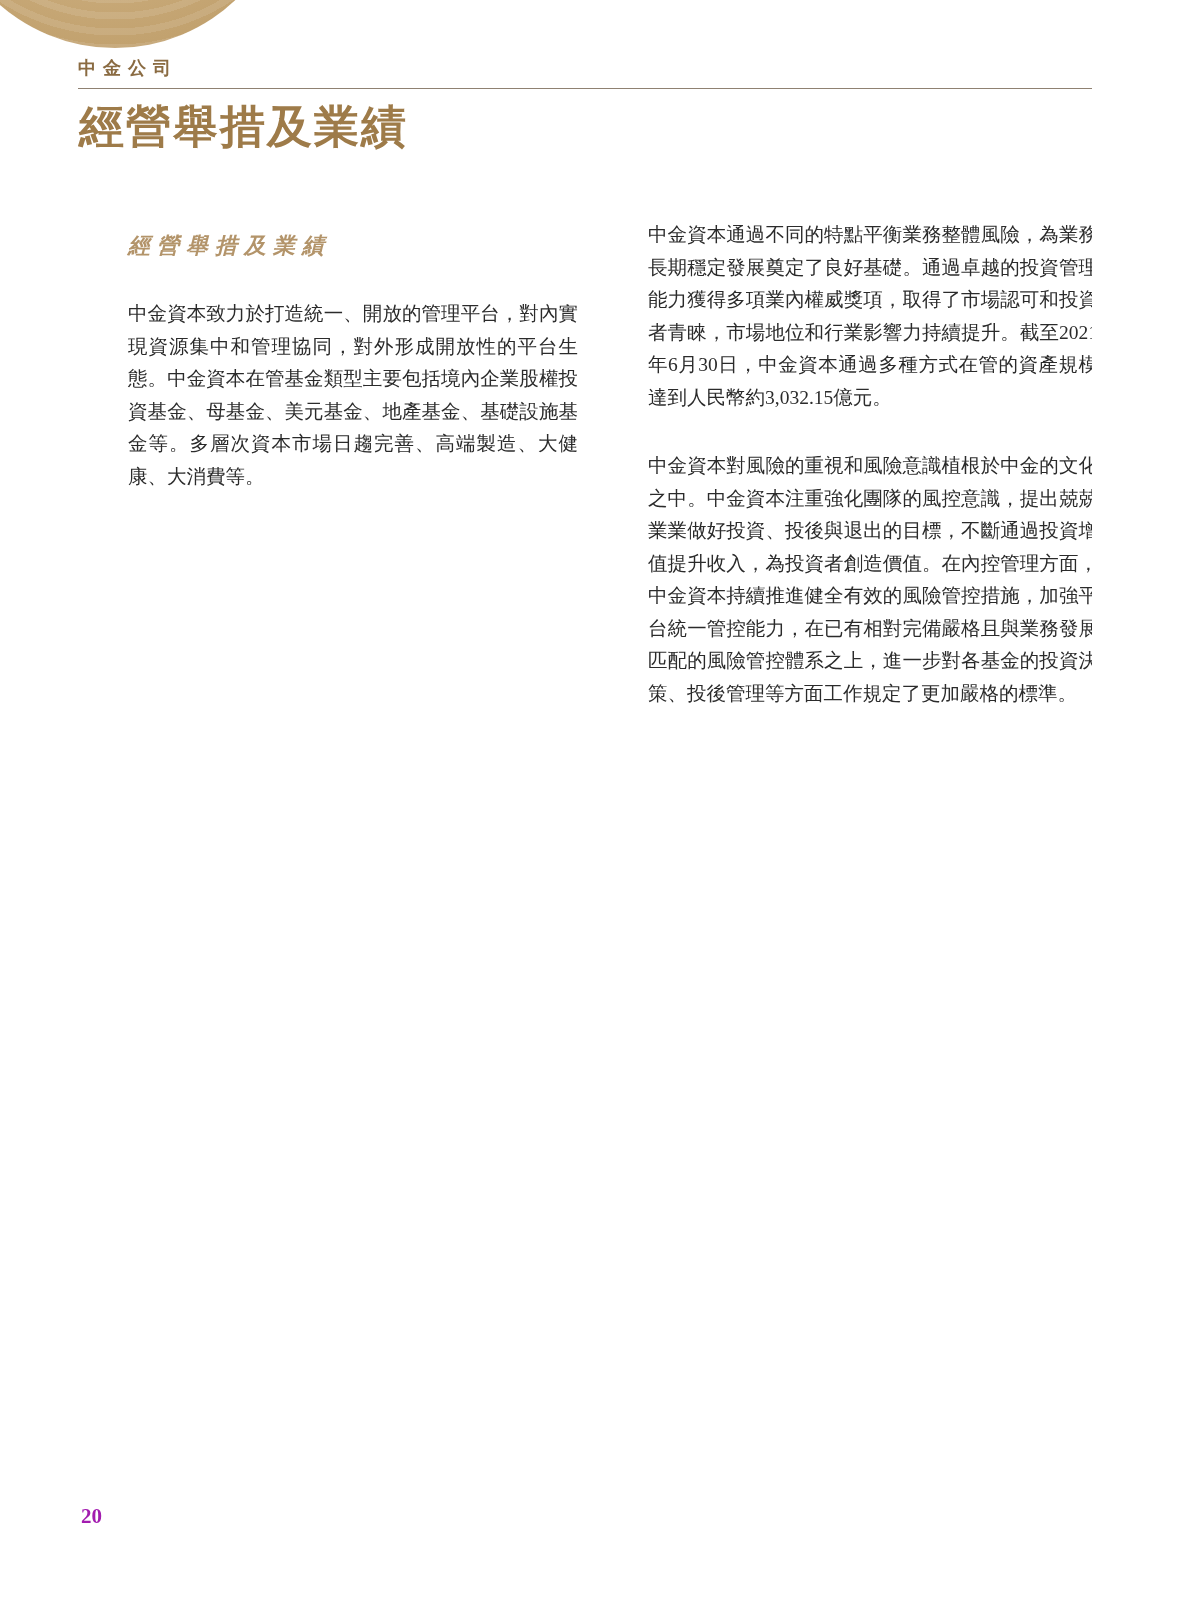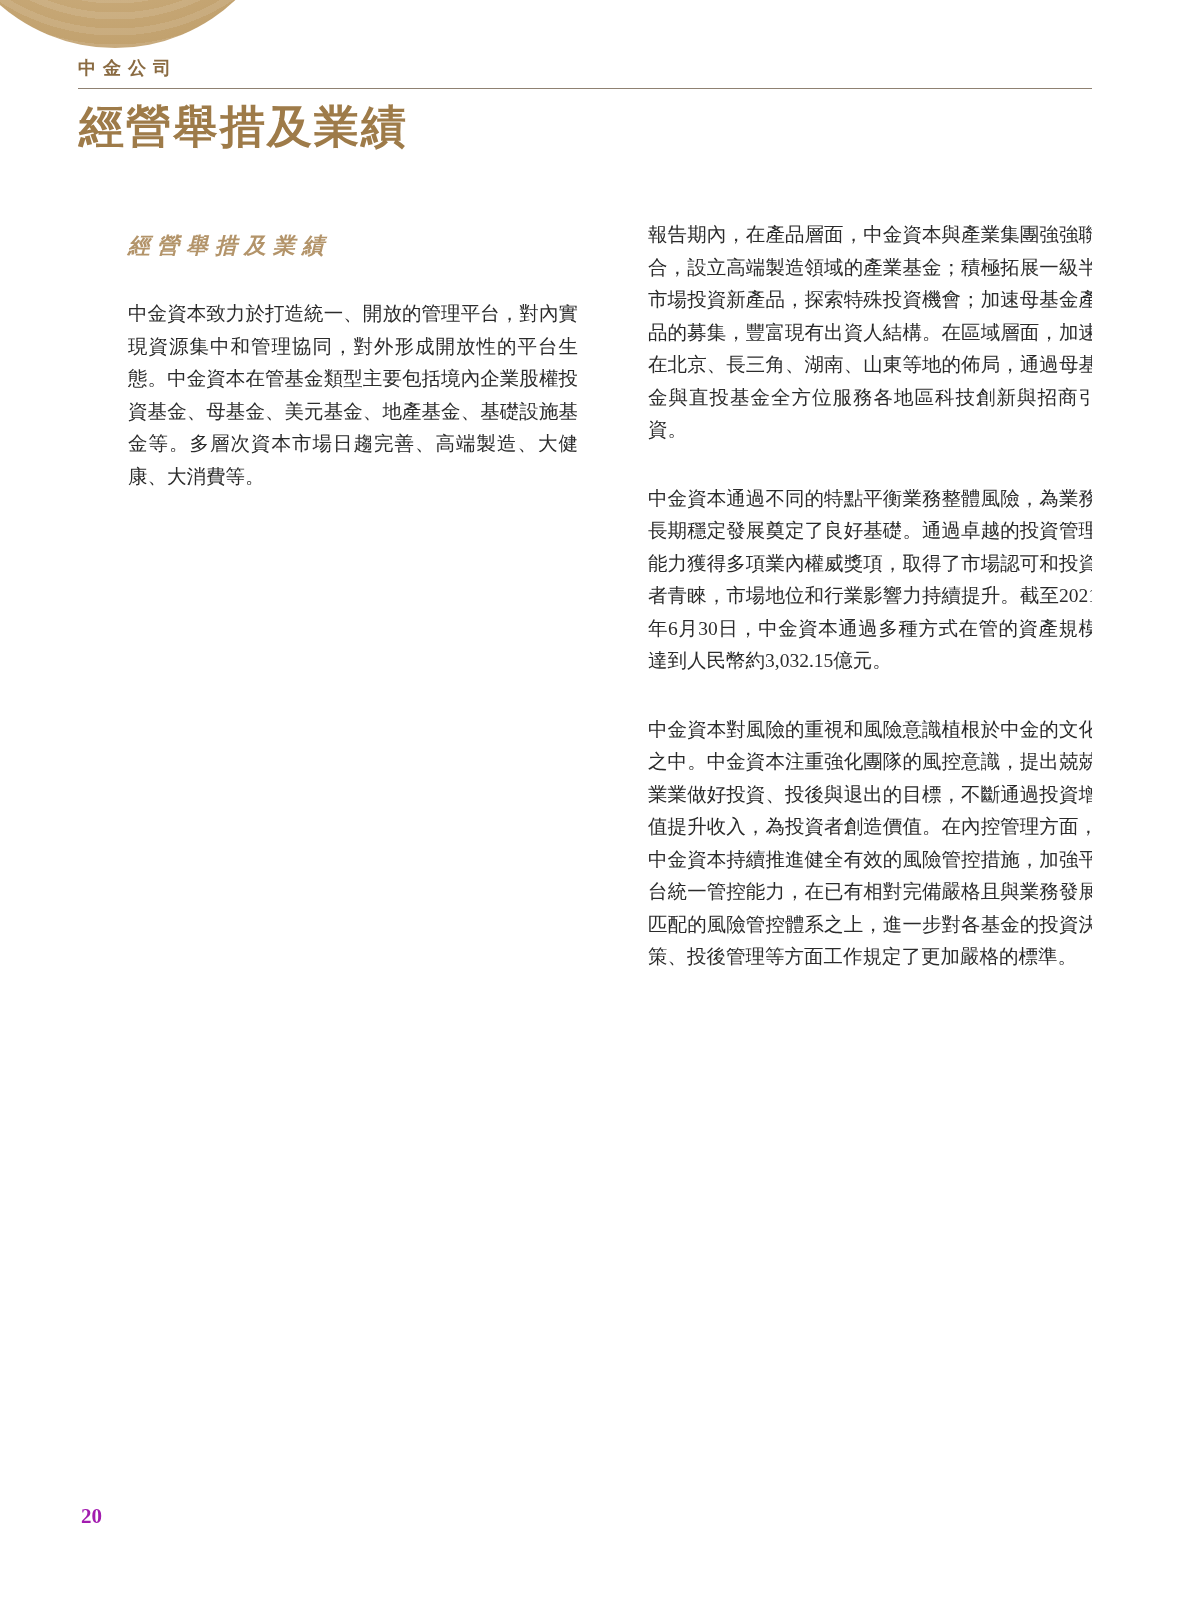--- a/index.html
+++ b/index.html
@@ -108,20 +108,19 @@
   <div class="header-rule"></div>
 
   <h1 class="doc-title">經營舉措及業績</h1>
 
   <section class="col col-left">
     <h2 class="subheading">經營舉措及業績</h2>
     <p>中金資本致力於打造統一、開放的管理平台，對內實現資源集中和管理協同，對外形成開放性的平台生態。中金資本在管基金類型主要包括境內企業股權投資基金、母基金、美元基金、地產基金、基礎設施基金等。多層次資本市場日趨完善、高端製造、大健康、大消費等。</p>
   </section>
 
   <section class="col col-right">
-    <p>報告期內，在產品層面，中金資本與產業集團強強聯合，設立高端製造領域的產業基金；積極拓展一級半市場投資新產品，探索特殊投資機會；加速母基金產品的募集，豐富現有出資人結構。在區域層面，加速在北京、長三角、湖南、山東等地的佈局，通過母基金與直投基金全方位服務各地區科技創新與招商引資。</p>
     <p>中金資本通過不同的特點平衡業務整體風險，為業務長期穩定發展奠定了良好基礎。通過卓越的投資管理能力獲得多項業內權威獎項，取得了市場認可和投資者青睞，市場地位和行業影響力持續提升。截至2021年6月30日，中金資本通過多種方式在管的資產規模達到人民幣約3,032.15億元。</p>
     <p>中金資本對風險的重視和風險意識植根於中金的文化之中。中金資本注重強化團隊的風控意識，提出兢兢業業做好投資、投後與退出的目標，不斷通過投資增值提升收入，為投資者創造價值。在內控管理方面，中金資本持續推進健全有效的風險管控措施，加強平台統一管控能力，在已有相對完備嚴格且與業務發展匹配的風險管控體系之上，進一步對各基金的投資決策、投後管理等方面工作規定了更加嚴格的標準。</p>
   </section>
 
   <div class="page-num">20</div>
 
 </div>
 
 </body></html>

